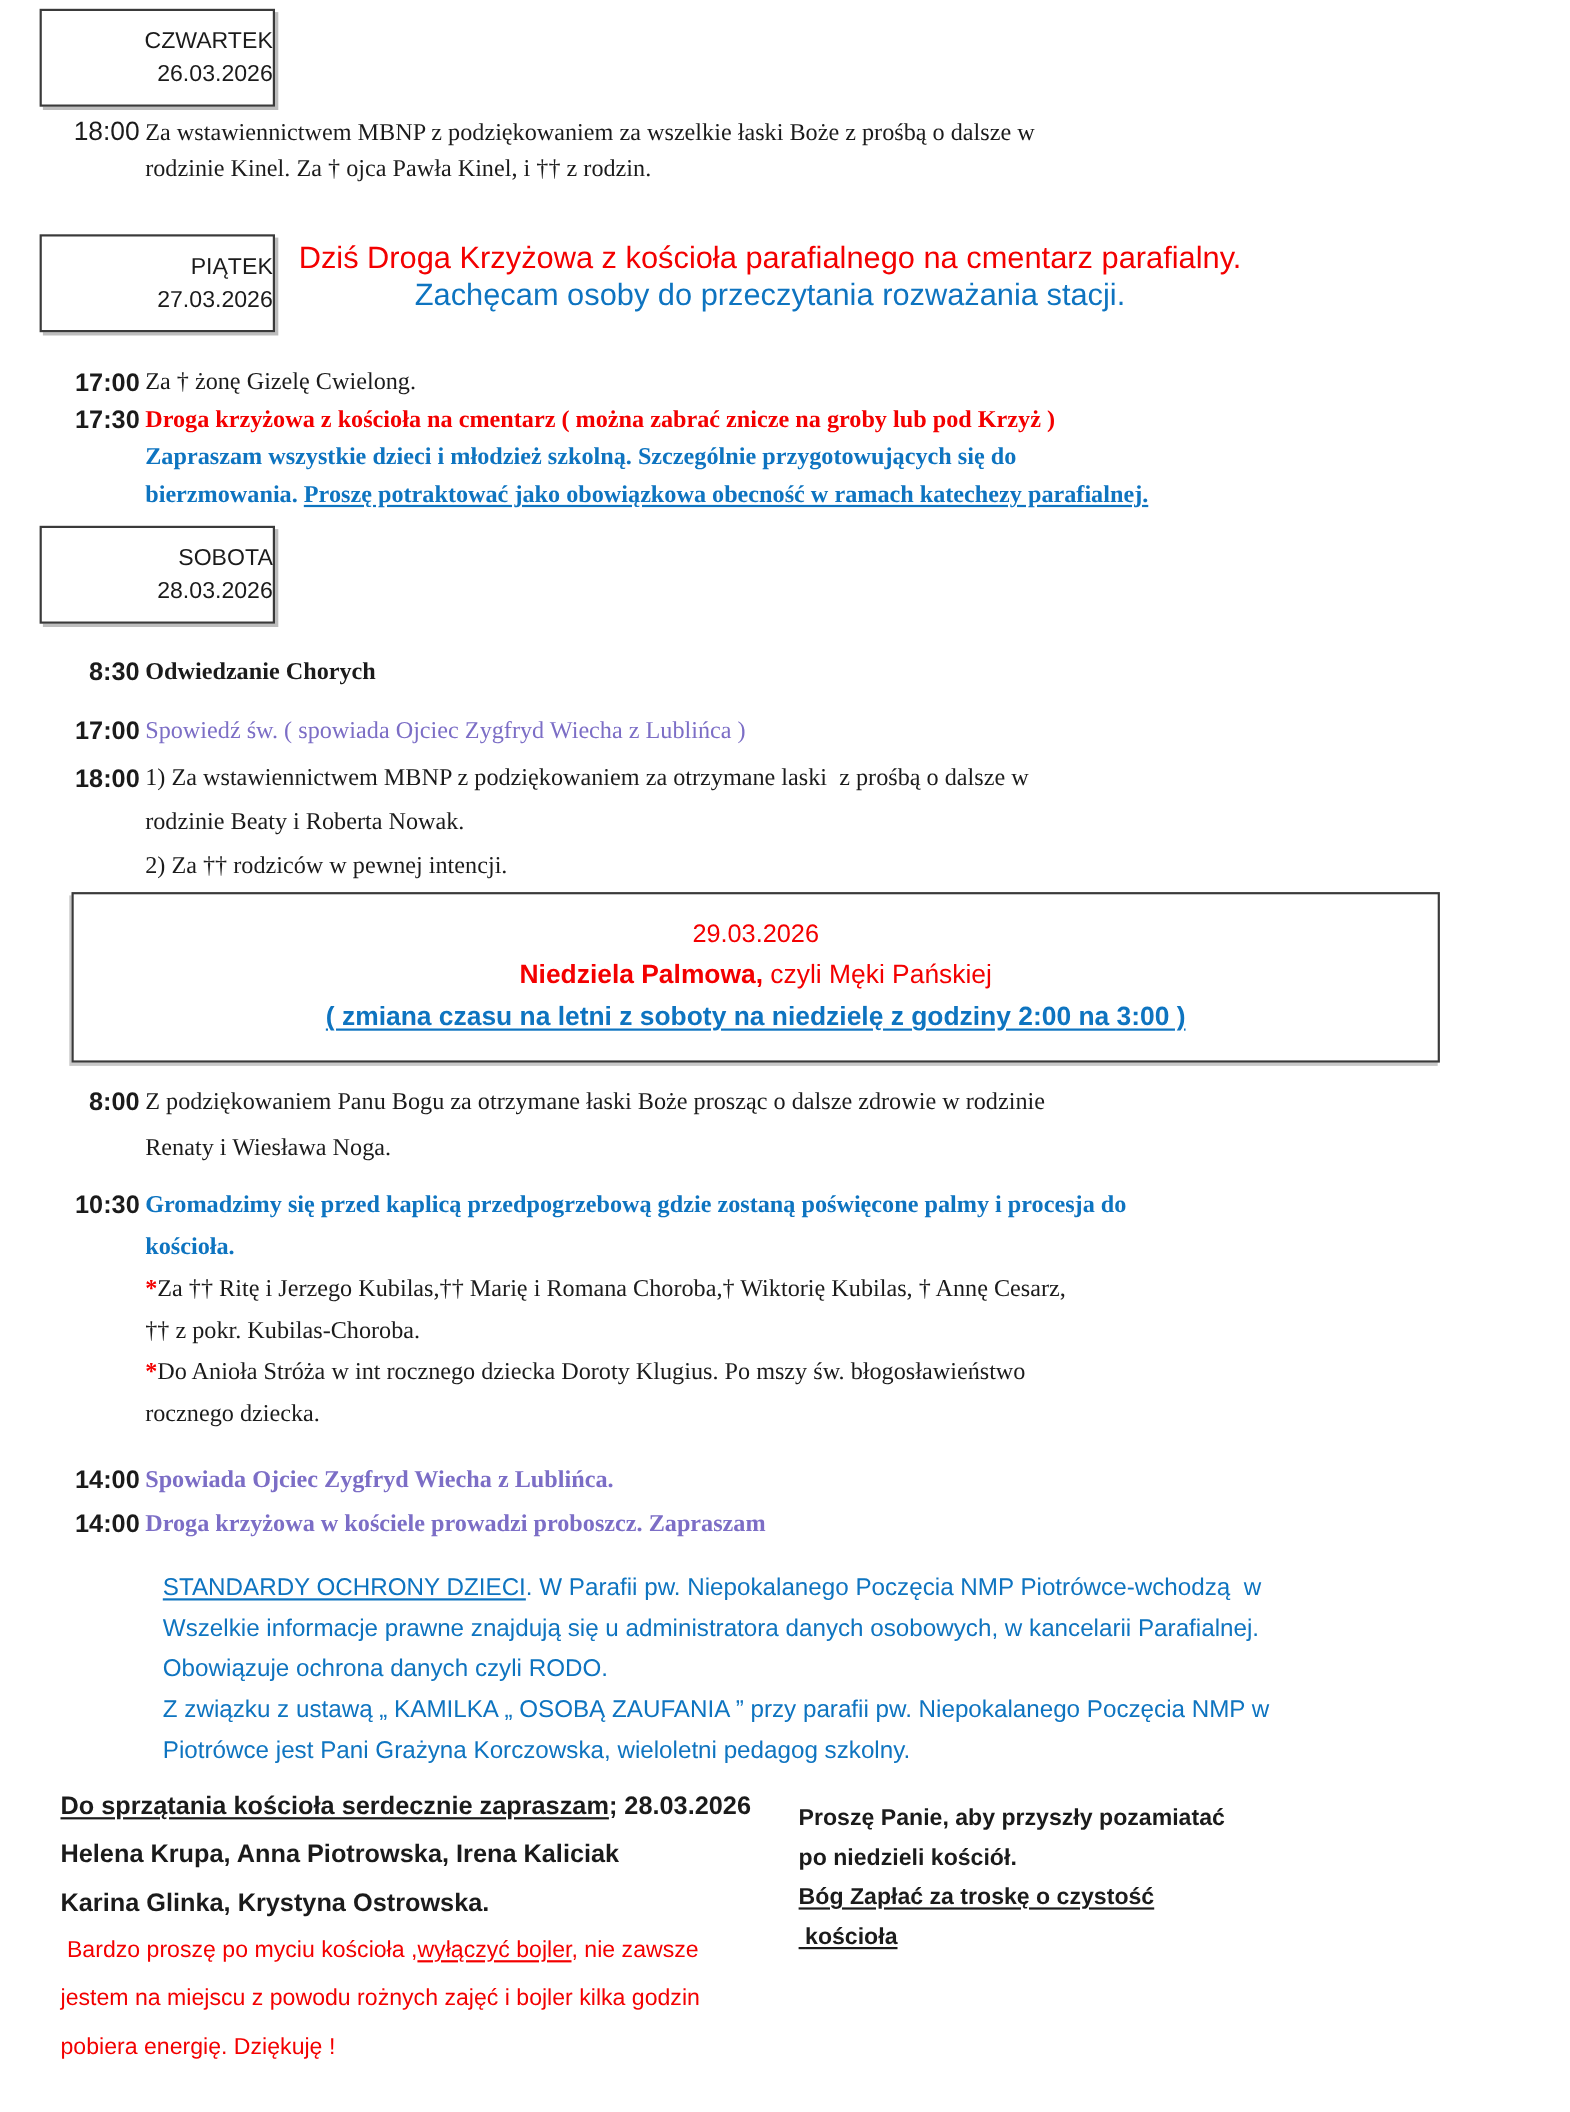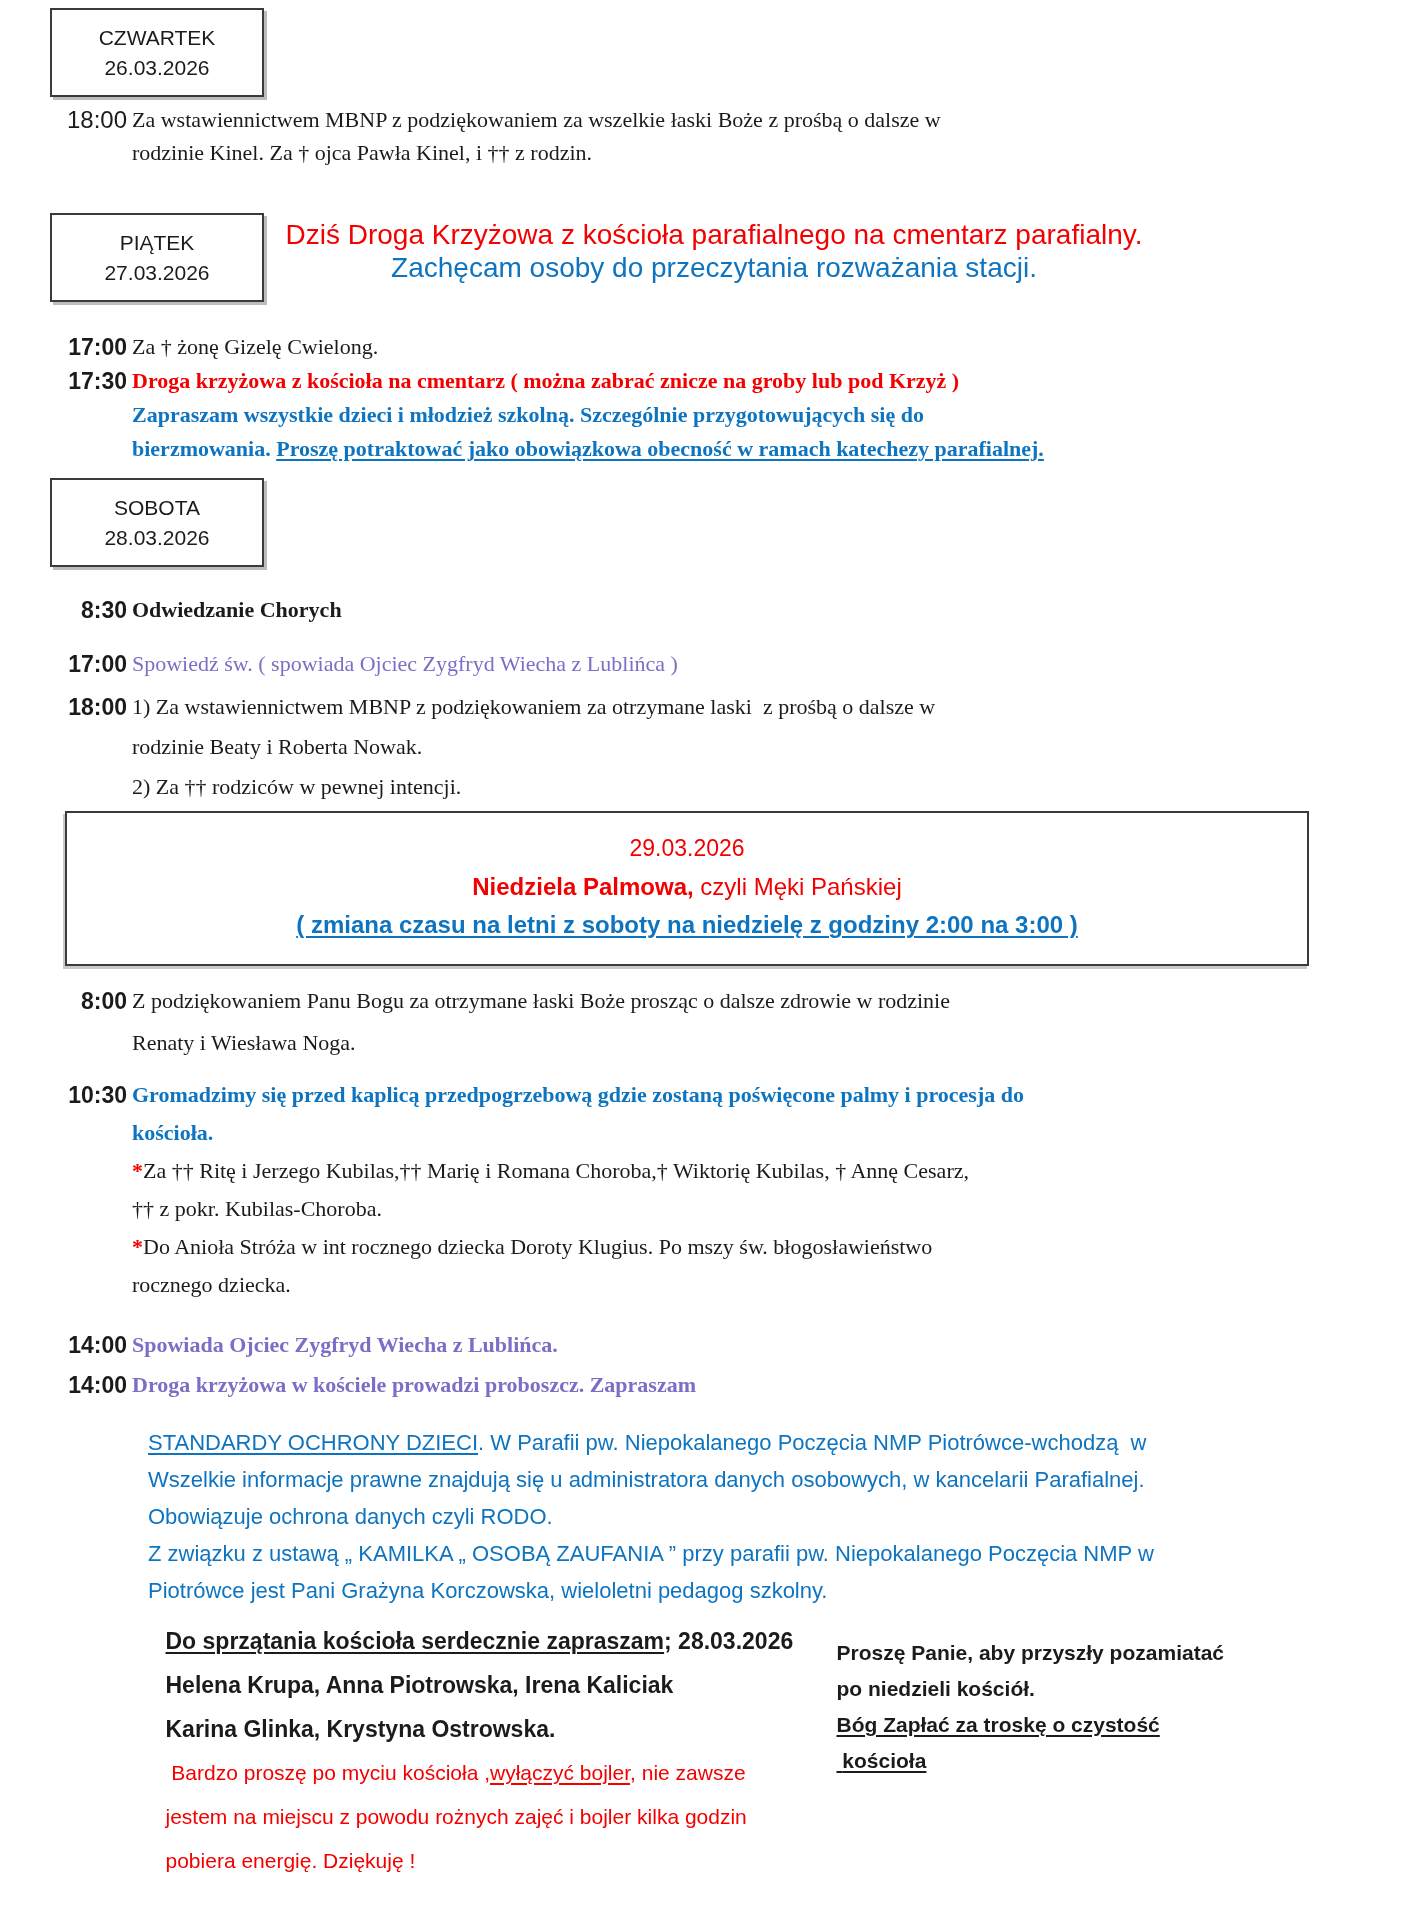--- a/index.html
+++ b/index.html
@@ -4,24 +4,24 @@
 <style>
   html,body{margin:0;padding:0;}
   body{
     width:1427px;height:1920px;overflow:hidden;background:#ffffff;
     font-family:"Liberation Sans","DejaVu Sans",sans-serif;
     color:var(--ink,#1b1b1b);
     position:relative;
   }
   .day-box{
     box-sizing:border-box;
-    margin-left:50px;width:214px;
+    margin-left:36px;width:214px;
     border:2px solid var(--border,#3a3a3a);
     box-shadow:3px 3px 0 #bdbdbd;
-    text-align:center;
+    text-align:right;
     padding:13px 0 12px 0;
     font-size:21px;line-height:30px;
     background:#fff;
   }
   .row{display:flex;align-items:flex-start;}
   .time-col{
     flex:0 0 72px;margin-left:55px;text-align:right;
     font-weight:bold;font-size:23px;
   }
   .time-col.regular{font-weight:normal;font-size:24px;}
@@ -165,21 +165,21 @@
 </div>
 
 <div class="standards blue" style="margin-top:22px;">
   <div><span class="t u">STANDARDY OCHRONY DZIECI</span><span class="t">. W Parafii pw. Niepokalanego Poczęcia NMP Piotrówce-wchodzą  w</span></div>
   <div class="t">Wszelkie informacje prawne znajdują się u administratora danych osobowych, w kancelarii Parafialnej.</div>
   <div class="t">Obowiązuje ochrona danych czyli RODO.</div>
   <div class="t">Z związku z ustawą „ KAMILKA „ OSOBĄ ZAUFANIA ” przy parafii pw. Niepokalanego Poczęcia NMP w</div>
   <div class="t">Piotrówce jest Pani Grażyna Korczowska, wieloletni pedagog szkolny.</div>
 </div>
 
-<div class="bottom" style="margin-top:10px;justify-content:center;">
+<div class="bottom" style="margin-top:10px;">
   <div class="bottom-left">
     <div class="b"><span class="t u">Do sprzątania kościoła serdecznie zapraszam</span><span class="t">; 28.03.2026</span></div>
     <div class="t names">Helena Krupa, Anna Piotrowska, Irena Kaliciak</div>
     <div class="t names">Karina Glinka, Krystyna Ostrowska.</div>
     <div class="red-note red">
       <div><span class="t"> Bardzo proszę po myciu kościoła ,</span><span class="t u">wyłączyć bojler</span><span class="t">, nie zawsze</span></div>
       <div class="t">jestem na miejscu z powodu rożnych zajęć i bojler kilka godzin</div>
       <div class="t">pobiera energię. Dziękuję !</div>
     </div>
   </div>

